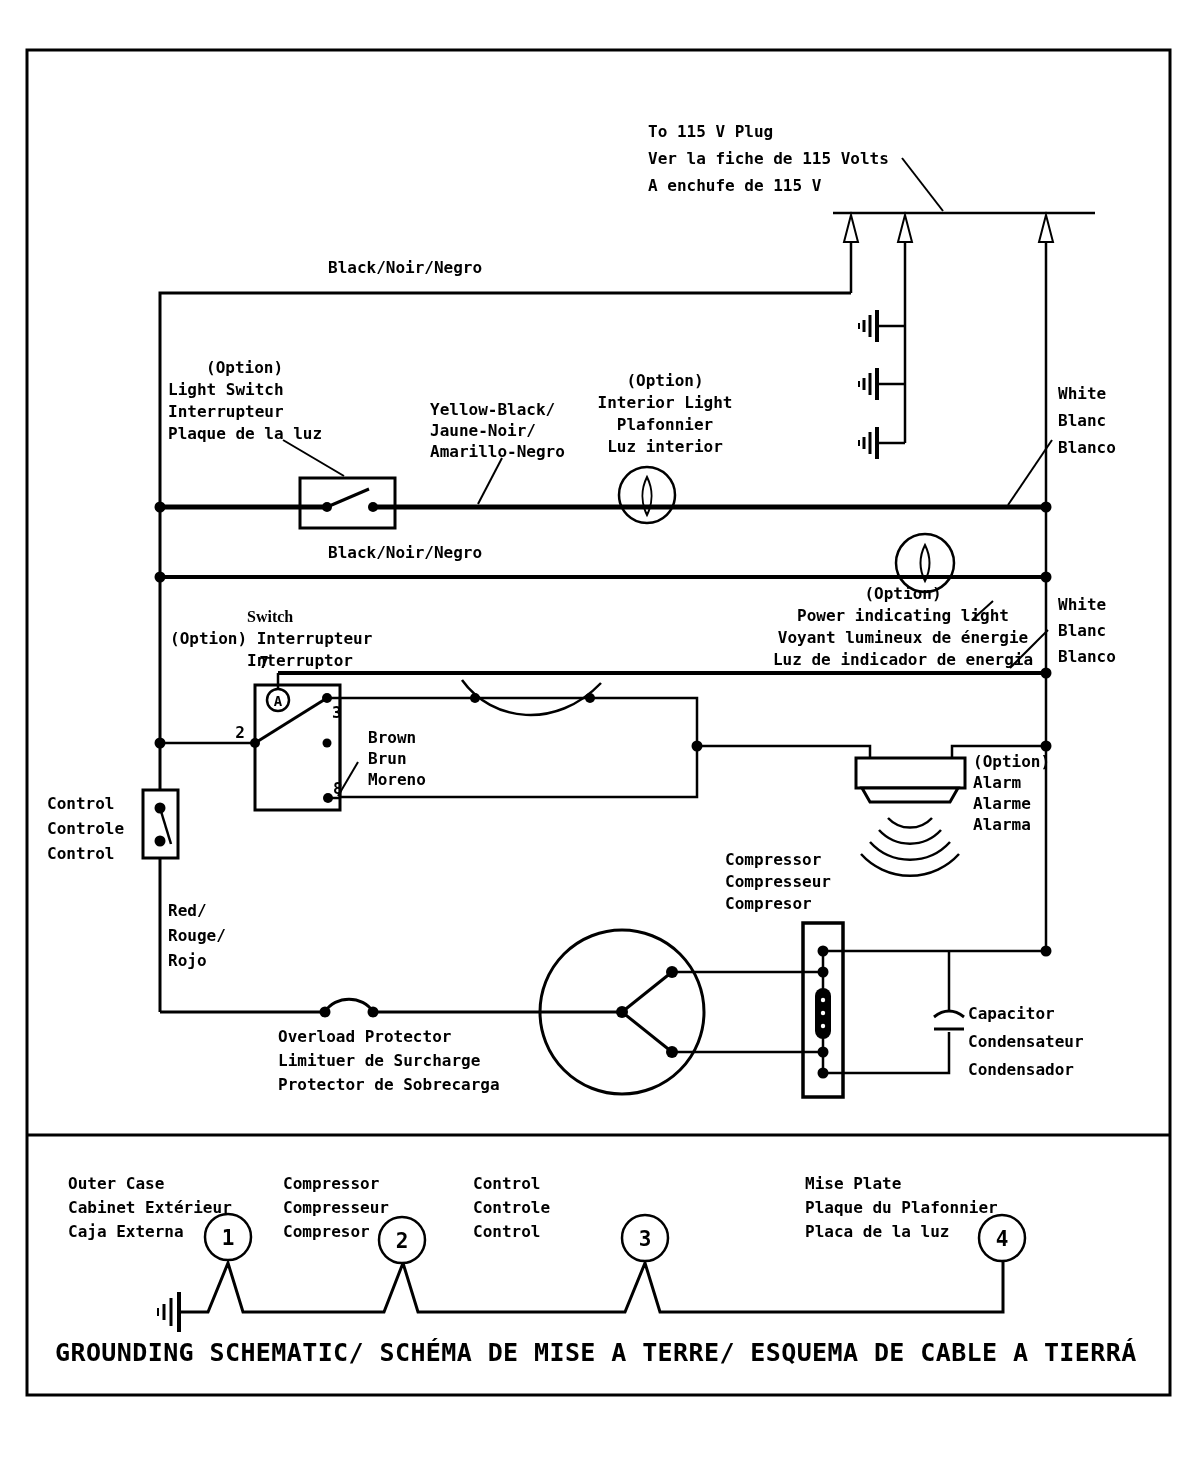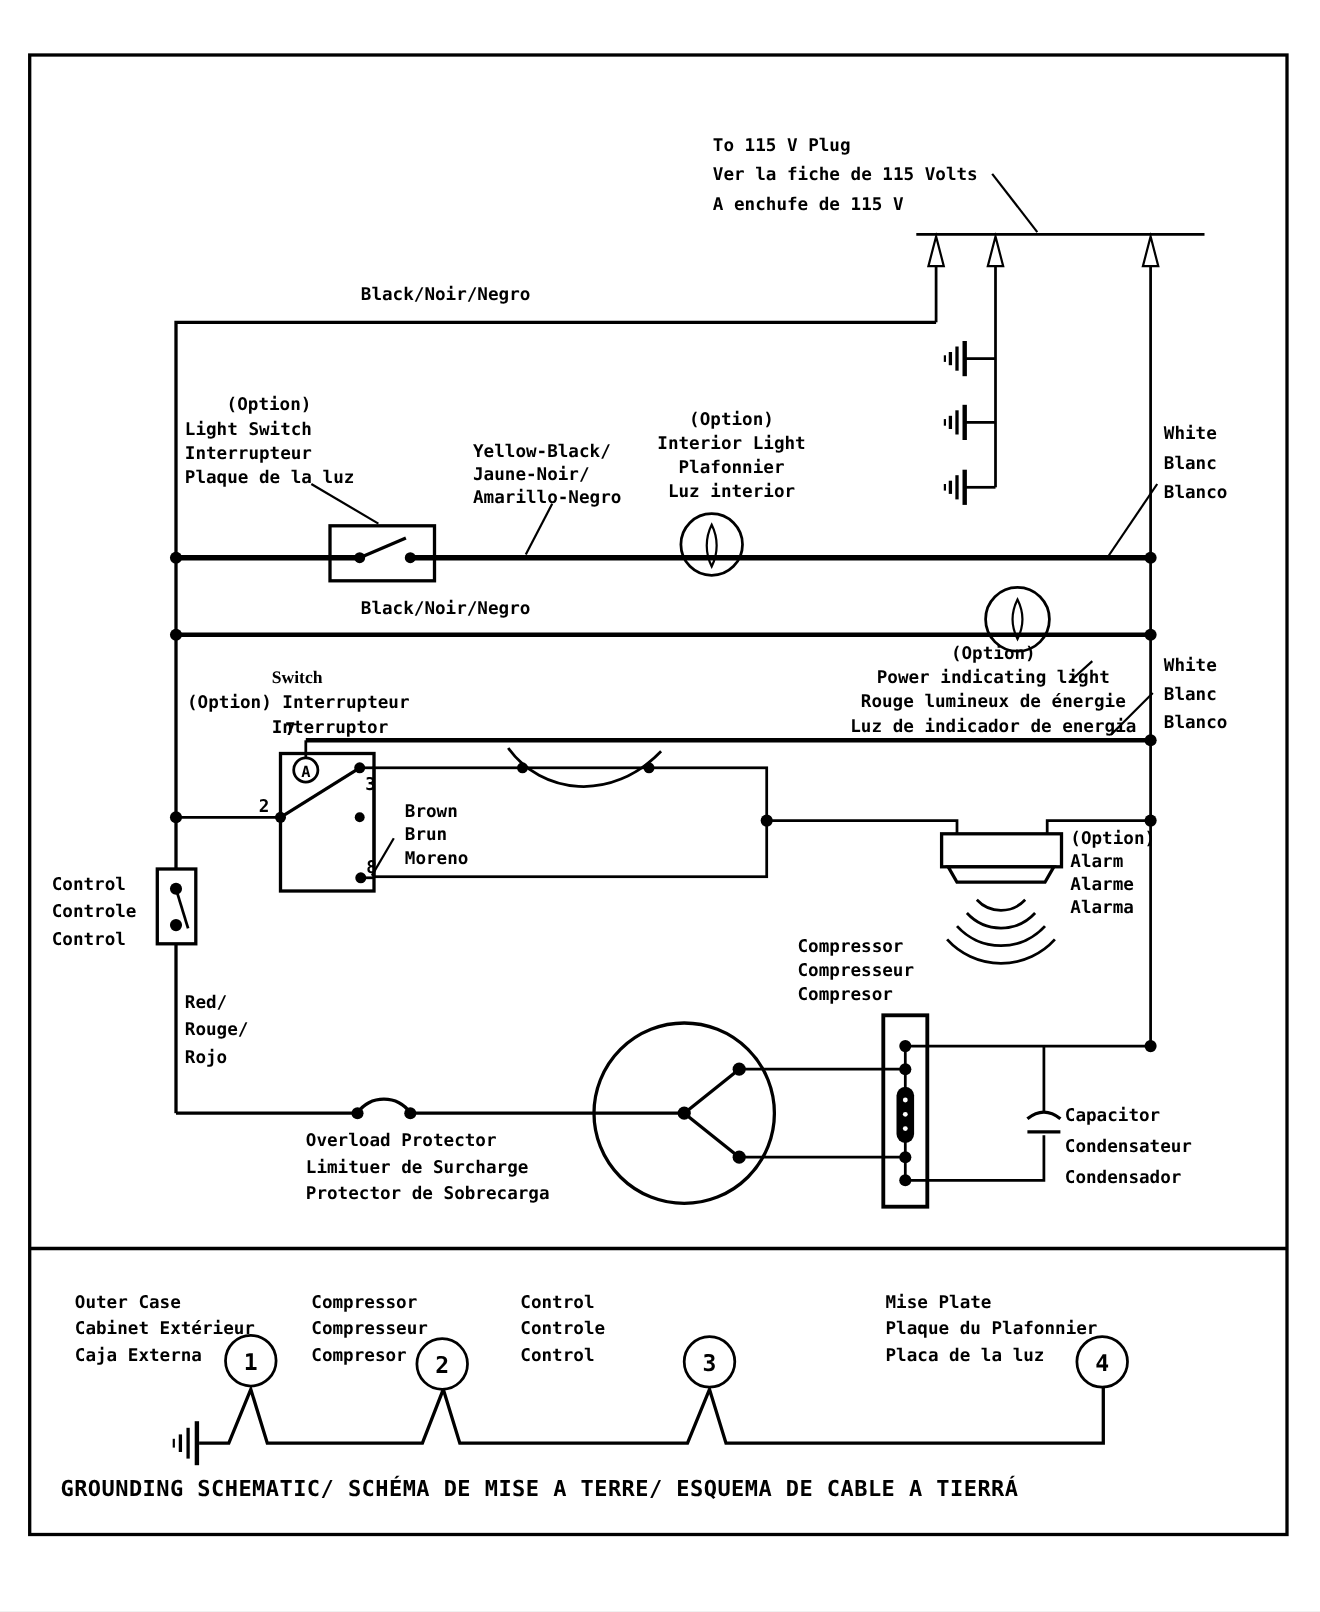--- a/index.html
+++ b/index.html
@@ -225,31 +225,31 @@
 
 <div id="labels">
       <div class="lbl" style="left: 648px; top: 118px; line-height: 27px;"><div>To 115 V Plug</div><div>Ver la fiche de 115 Volts</div><div>A enchufe de 115 V</div></div>
       <div class="lbl" style="left: 328px; top: 257px;"><div>Black/Noir/Negro</div></div>
       <div class="lbl" style="left: 206px; top: 357px;"><div>(Option)</div></div>
       <div class="lbl" style="left: 168px; top: 379px; line-height: 22px;"><div>Light Switch</div><div>Interrupteur</div><div>Plaque de la luz</div></div>
       <div class="lbl" style="left: 398px; top: 399px; line-height: 21px; margin-left: 32px;"><div>Yellow-Black/</div><div>Jaune-Noir/</div><div>Amarillo-Negro</div></div>
       <div class="lbl" style="left: 665px; top: 370px; line-height: 22px; transform: translateX(-50%); text-align: center;"><div>(Option)</div><div>Interior Light</div><div>Plafonnier</div><div>Luz interior</div></div>
       <div class="lbl" style="left: 1058px; top: 380px; line-height: 27px;"><div>White</div><div>Blanc</div><div>Blanco</div></div>
       <div class="lbl" style="left: 328px; top: 542px;"><div>Black/Noir/Negro</div></div>
-      <div class="lbl" style="left: 903px; top: 583px; line-height: 22px; transform: translateX(-50%); text-align: center;"><div>(Option)</div><div>Power indicating light</div><div>Rouge lumineux de énergie</div><div>Luz de indicador de energia</div></div>
+      <div class="lbl" style="left: 903px; top: 583px; line-height: 22px; transform: translateX(-50%); text-align: center;"><div>(Option)</div><div>Power indicating light</div><div>Voyant lumineux de énergie</div><div>Luz de indicador de energia</div></div>
       <div class="lbl" style="left: 1058px; top: 592px; line-height: 26px;"><div>White</div><div>Blanc</div><div>Blanco</div></div>
       <div class="lbl" style="left: 247px; top: 606px; font-family: Liberation Serif, serif;"><div>Switch</div></div>
       <div class="lbl" style="left: 170px; top: 628px;"><div>(Option) Interrupteur</div></div>
       <div class="lbl" style="left: 247px; top: 650px;"><div>Interruptor</div></div>
       <div class="lbl" style="left: 368px; top: 727px; line-height: 21px;"><div>Brown</div><div>Brun</div><div>Moreno</div></div>
       <div class="lbl" style="left: 973px; top: 751px; line-height: 21px;"><div>(Option)</div><div>Alarm</div><div>Alarme</div><div>Alarma</div></div>
       <div class="lbl" style="left: 47px; top: 791px; line-height: 25px;"><div>Control</div><div>Controle</div><div>Control</div></div>
       <div class="lbl" style="left: 168px; top: 898px; line-height: 25px;"><div>Red/</div><div>Rouge/</div><div>Rojo</div></div>
       <div class="lbl" style="left: 725px; top: 849px; line-height: 22px;"><div>Compressor</div><div>Compresseur</div><div>Compresor</div></div>
       <div class="lbl" style="left: 278px; top: 1025px; line-height: 24px;"><div>Overload Protector</div><div>Limituer de Surcharge</div><div>Protector de Sobrecarga</div></div>
       <div class="lbl" style="left: 68px; top: 1172px; line-height: 24px;"><div>Outer Case</div><div>Cabinet Extérieur</div><div>Caja Externa</div></div>
       <div class="lbl" style="left: 968px; top: 1000px; line-height: 28px;"><div>Capacitor</div><div>Condensateur</div><div>Condensador</div></div>
       <div class="lbl" style="left: 283px; top: 1172px; line-height: 24px;"><div>Compressor</div><div>Compresseur</div><div>Compresor</div></div>
       <div class="lbl" style="left: 473px; top: 1172px; line-height: 24px;"><div>Control</div><div>Controle</div><div>Control</div></div>
       <div class="lbl" style="left: 805px; top: 1172px; line-height: 24px;"><div>Mise Plate</div><div>Plaque du Plafonnier</div><div>Placa de la luz</div></div>
-      <div class="lbl title" style="left: 55px; top: 1338px; font-size: 20px; line-height: 30px;"><div>GROUNDING SCHEMATIC/ SCHÉMA DE MISE A TERRE/ ESQUEMA DE CABLE A TIERRÁ</div></div>
+      <div class="lbl title" style="left: 55px; top: 1338px; font-size: 25px; line-height: 30px;"><div>GROUNDING SCHEMATIC/ SCHÉMA DE MISE A TERRE/ ESQUEMA DE CABLE A TIERRÁ</div></div>
     </div>
 </div>
 
 </body></html>

